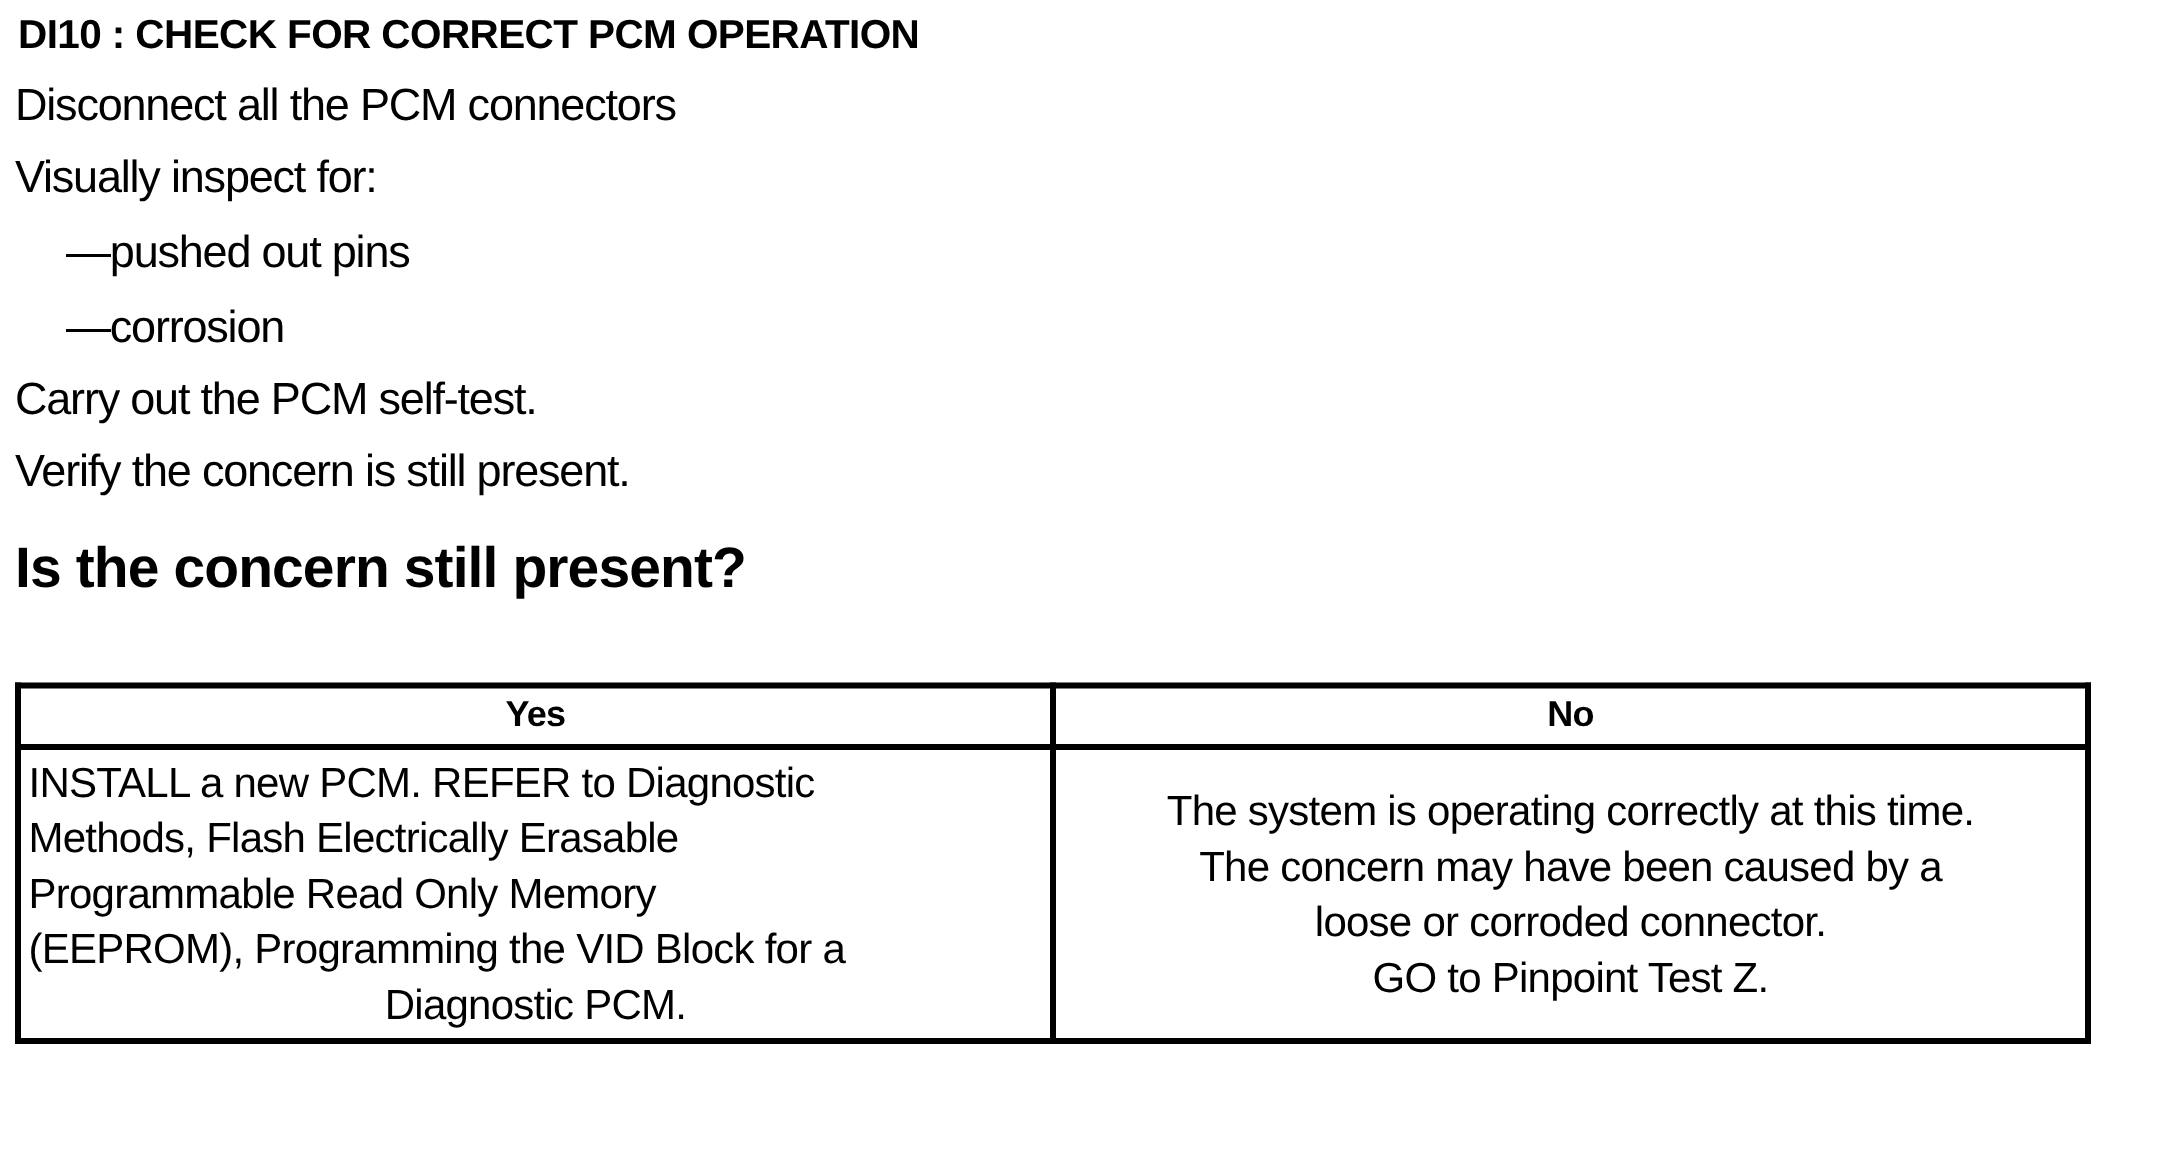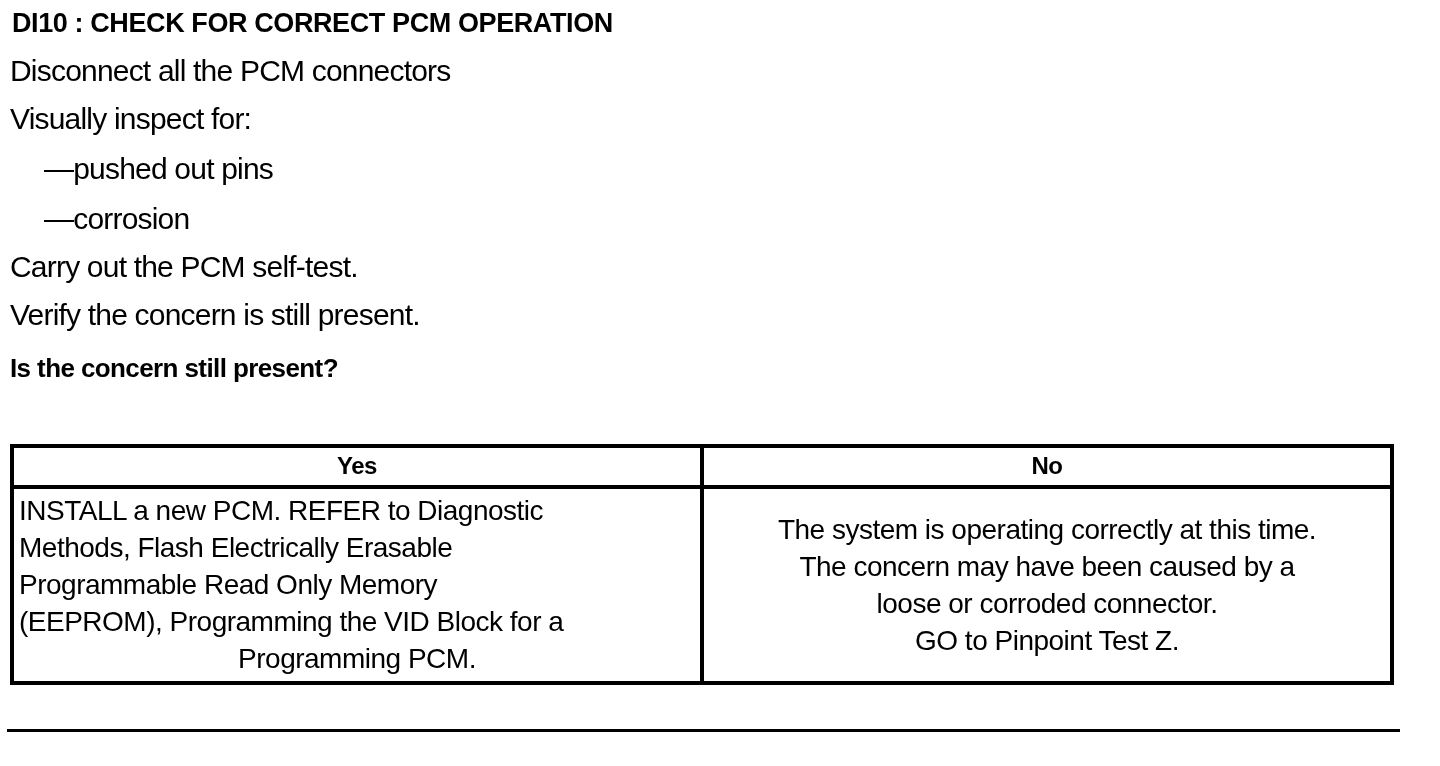--- a/index.html
+++ b/index.html
@@ -31,25 +31,25 @@
     line-height: 38px;
     letter-spacing: -0.8px;
     margin-top: 10px;
     white-space: nowrap;
   }
   .step.sub {
     margin-top: 12px;
     padding-left: 34px;
   }
   .question {
-    font-size: 26px;
+    font-size: 38px;
     font-weight: bold;
     line-height: 38px;
     letter-spacing: -0.6px;
-    margin-top: 15px;
+    margin-top: 26px;
     white-space: nowrap;
   }
   table.results {
     border-collapse: collapse;
     table-layout: fixed;
     width: 1384px;
     margin-top: 57px;
     border: 4px solid #000000;
   }
   table.results th {
@@ -110,21 +110,21 @@
         <th>No</th>
       </tr>
     </thead>
     <tbody>
       <tr>
         <td class="yes-cell">
           <div class="cell-line">INSTALL a new PCM. REFER to Diagnostic</div>
           <div class="cell-line">Methods, Flash Electrically Erasable</div>
           <div class="cell-line">Programmable Read Only Memory</div>
           <div class="cell-line">(EEPROM), Programming the VID Block for a</div>
-          <div class="cell-line center">Programming PCM.</div>
+          <div class="cell-line center">Diagnostic PCM.</div>
         </td>
         <td class="no-cell">
           <div class="cell-line">The system is operating correctly at this time.</div>
           <div class="cell-line">The concern may have been caused by a</div>
           <div class="cell-line">loose or corroded connector.</div>
           <div class="cell-line">GO to Pinpoint Test Z.</div>
         </td>
       </tr>
     </tbody>
   </table>

